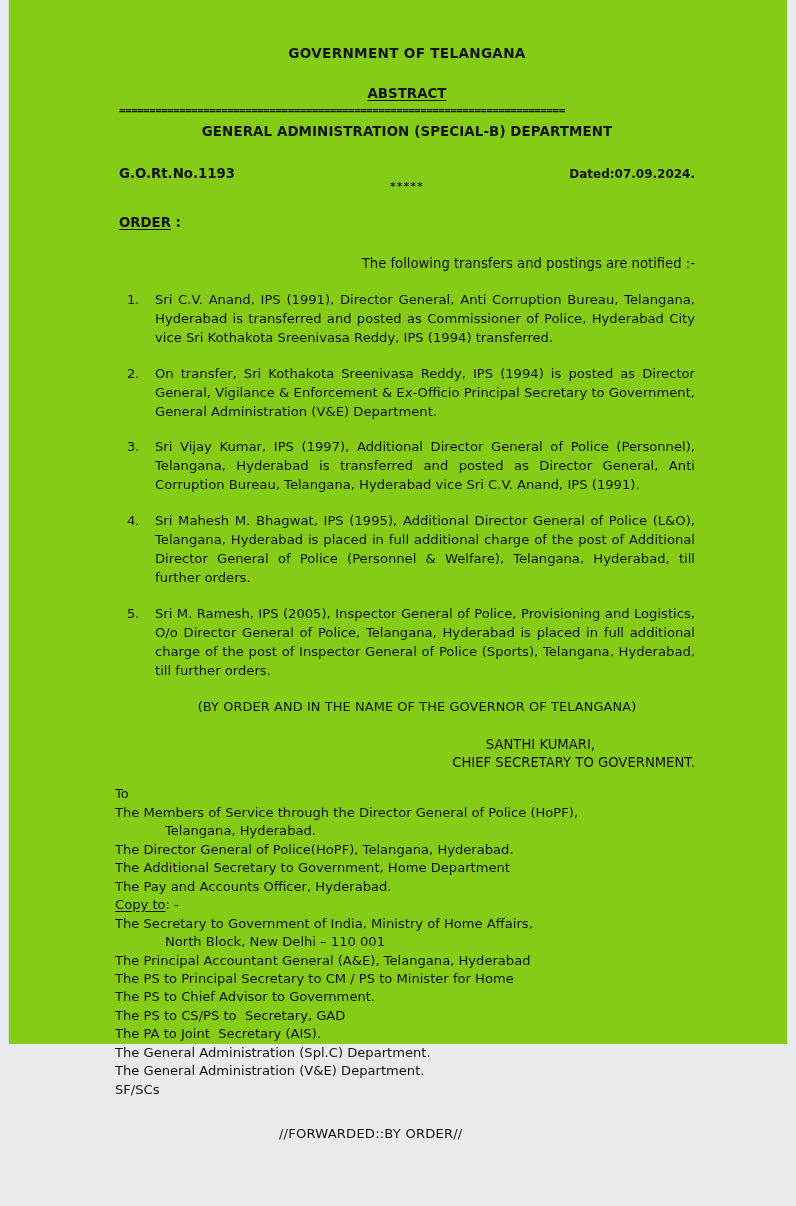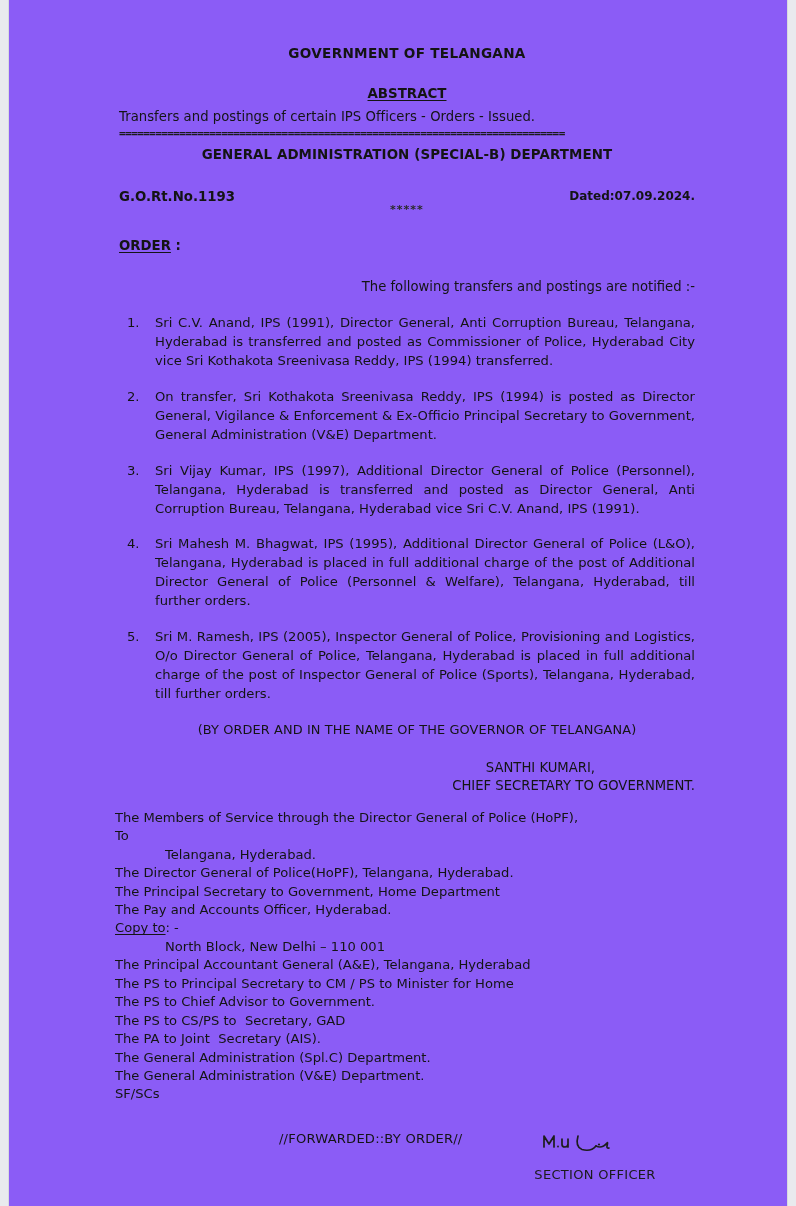--- a/index.html
+++ b/index.html
@@ -18,22 +18,22 @@
   .page-backdrop {
     position: absolute;
     inset: 0;
     background: #e9eaee;
   }
   .page {
     position: absolute;
     left: 8px;
     top: 0px;
     width: 780px;
-    height: 1206px;
-    background: #8b5cf6;
+    height: 1044px;
+    background: #84cc16;
     box-sizing: border-box;
     border-left: 1px solid #d8dade;
     border-right: 1px solid #d8dade;
   }
   .content {
     position: absolute;
     left: 110px;
     top: 0;
     width: 576px;
     font-size: 13.2px;
@@ -78,21 +78,21 @@
     font-weight: bold;
     font-size: 13.4px;
     text-align: center;
     letter-spacing: 0.1px;
   }
 
   .go-row {
     margin-top: 23px;
     display: flex;
     justify-content: space-between;
-    align-items: flex-start;
+    align-items: center;
   }
   .go-no { font-weight: bold; font-size: 13.3px; }
   .go-date { font-weight: bold; font-size: 12px; }
 
   .stars {
     margin-top: -4px;
     text-align: center;
     font-size: 11px;
     letter-spacing: 1px;
     font-weight: bold;
@@ -195,21 +195,20 @@
 
 <div class="page-backdrop"></div>
 
 <div class="page">
   <div class="content">
 
     <div class="gov-title">GOVERNMENT OF TELANGANA</div>
 
     <div class="abstract-word">ABSTRACT</div>
 
-    <div class="abstract-line">Transfers and postings of certain IPS Officers -  Orders - Issued.</div>
 
     <div class="rule">==========================================================================</div>
 
     <div class="dept-line">GENERAL ADMINISTRATION (SPECIAL-B) DEPARTMENT</div>
 
     <div class="go-row">
       <div class="go-no">G.O.Rt.No.1193</div>
       <div class="go-date">Dated:07.09.2024.</div>
     </div>
 
@@ -243,53 +242,39 @@
     </ol>
 
     <div class="by-order">(BY ORDER AND IN THE NAME OF THE  GOVERNOR OF TELANGANA)</div>
 
     <div class="sign-block">
       <div class="sign-name">SANTHI KUMARI,</div>
       <div class="sign-title">CHIEF SECRETARY TO GOVERNMENT.</div>
     </div>
 
     <div class="to-block">
+      <div>To</div>
       <div>The Members of Service through the Director General of Police (HoPF),</div>
-      <div>To</div>
       <div class="indent-1">Telangana, Hyderabad.</div>
       <div>The Director General of Police(HoPF), Telangana, Hyderabad.</div>
-      <div>The Principal Secretary to Government, Home Department</div>
+      <div>The Additional Secretary to Government, Home Department</div>
       <div>The Pay and Accounts Officer, Hyderabad.</div>
 
       <div class="copy-to"><span class="u">Copy to</span><span>: -</span></div>
 
+      <div>The Secretary to Government of India, Ministry of Home Affairs,</div>
       <div class="indent-1">North Block, New Delhi – 110 001</div>
       <div>The Principal Accountant General (A&amp;E), Telangana, Hyderabad</div>
       <div>The PS to Principal Secretary to CM / PS to Minister for Home</div>
       <div>The PS to Chief Advisor to Government.</div>
       <div>The PS to CS/PS to  Secretary, GAD</div>
       <div>The PA to Joint  Secretary (AIS).</div>
       <div>The General Administration (Spl.C) Department.</div>
       <div>The General Administration (V&amp;E) Department.</div>
       <div>SF/SCs</div>
     </div>
 
     <div class="footer-row">
       <div class="forwarded">//FORWARDED::BY ORDER//</div>
-      <div class="signature">
-        <div class="sig-mark">
-          <svg width="110" height="34" viewBox="0 0 110 34" xmlns="http://www.w3.org/2000/svg">
-            <g fill="none" stroke="#1d1d1d" stroke-width="1.7" stroke-linecap="round" stroke-linejoin="round">
-              <path d="M3 17 L3 6 L8 14 L13 6 L13 17"></path>
-              <circle cx="17" cy="16.5" r="0.9" fill="#1d1d1d" stroke="none"></circle>
-              <path d="M21 9 L21 14.5 Q21 17 24 17 Q27 17 27 14 L27 9 M27 14 L27 17"></path>
-              <path d="M37 6 Q34 17 41 19.5 Q50 22 55 16"></path>
-              <circle cx="58" cy="14.5" r="1.1" fill="#1d1d1d" stroke="none"></circle>
-              <path d="M55 16 Q61 19 66 13 Q67 11.5 66 16 Q65.5 18.5 68 18"></path>
-            </g>
-          </svg>
-        </div>
-        <div class="sec-officer">SECTION OFFICER</div>
-      </div>
     </div>
 
   </div>
 </div>
 
 </body></html>

